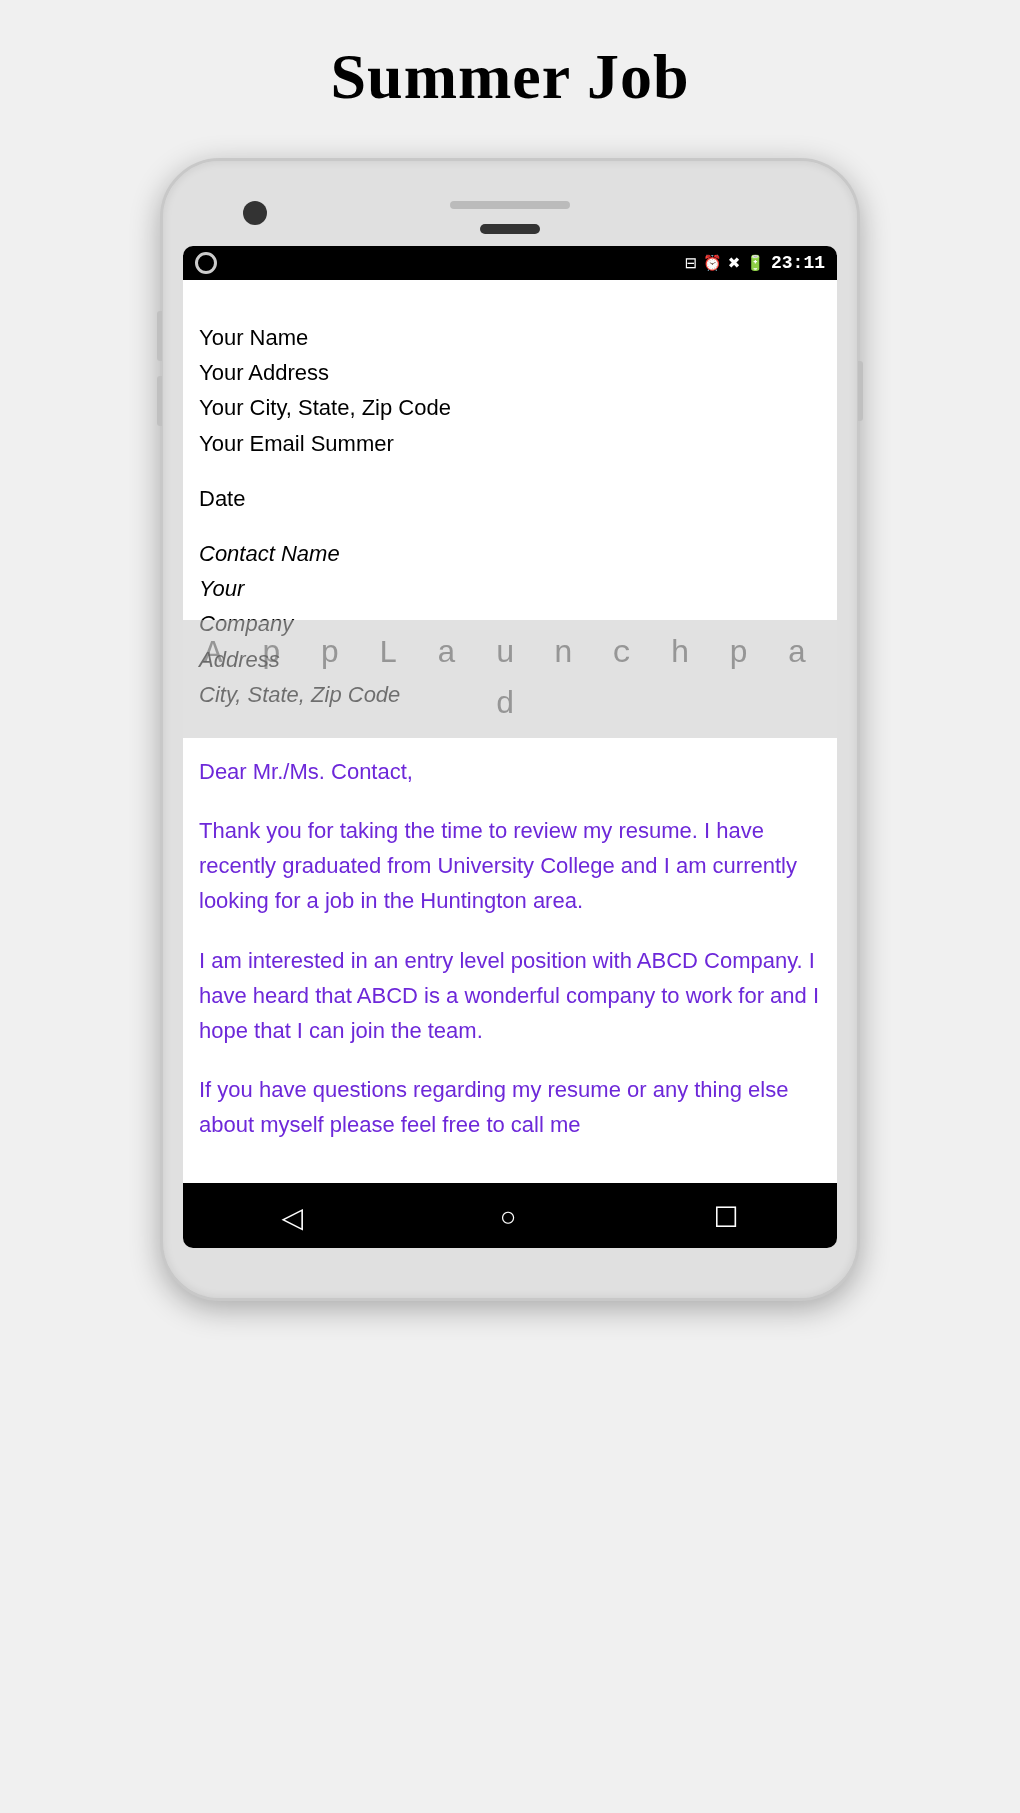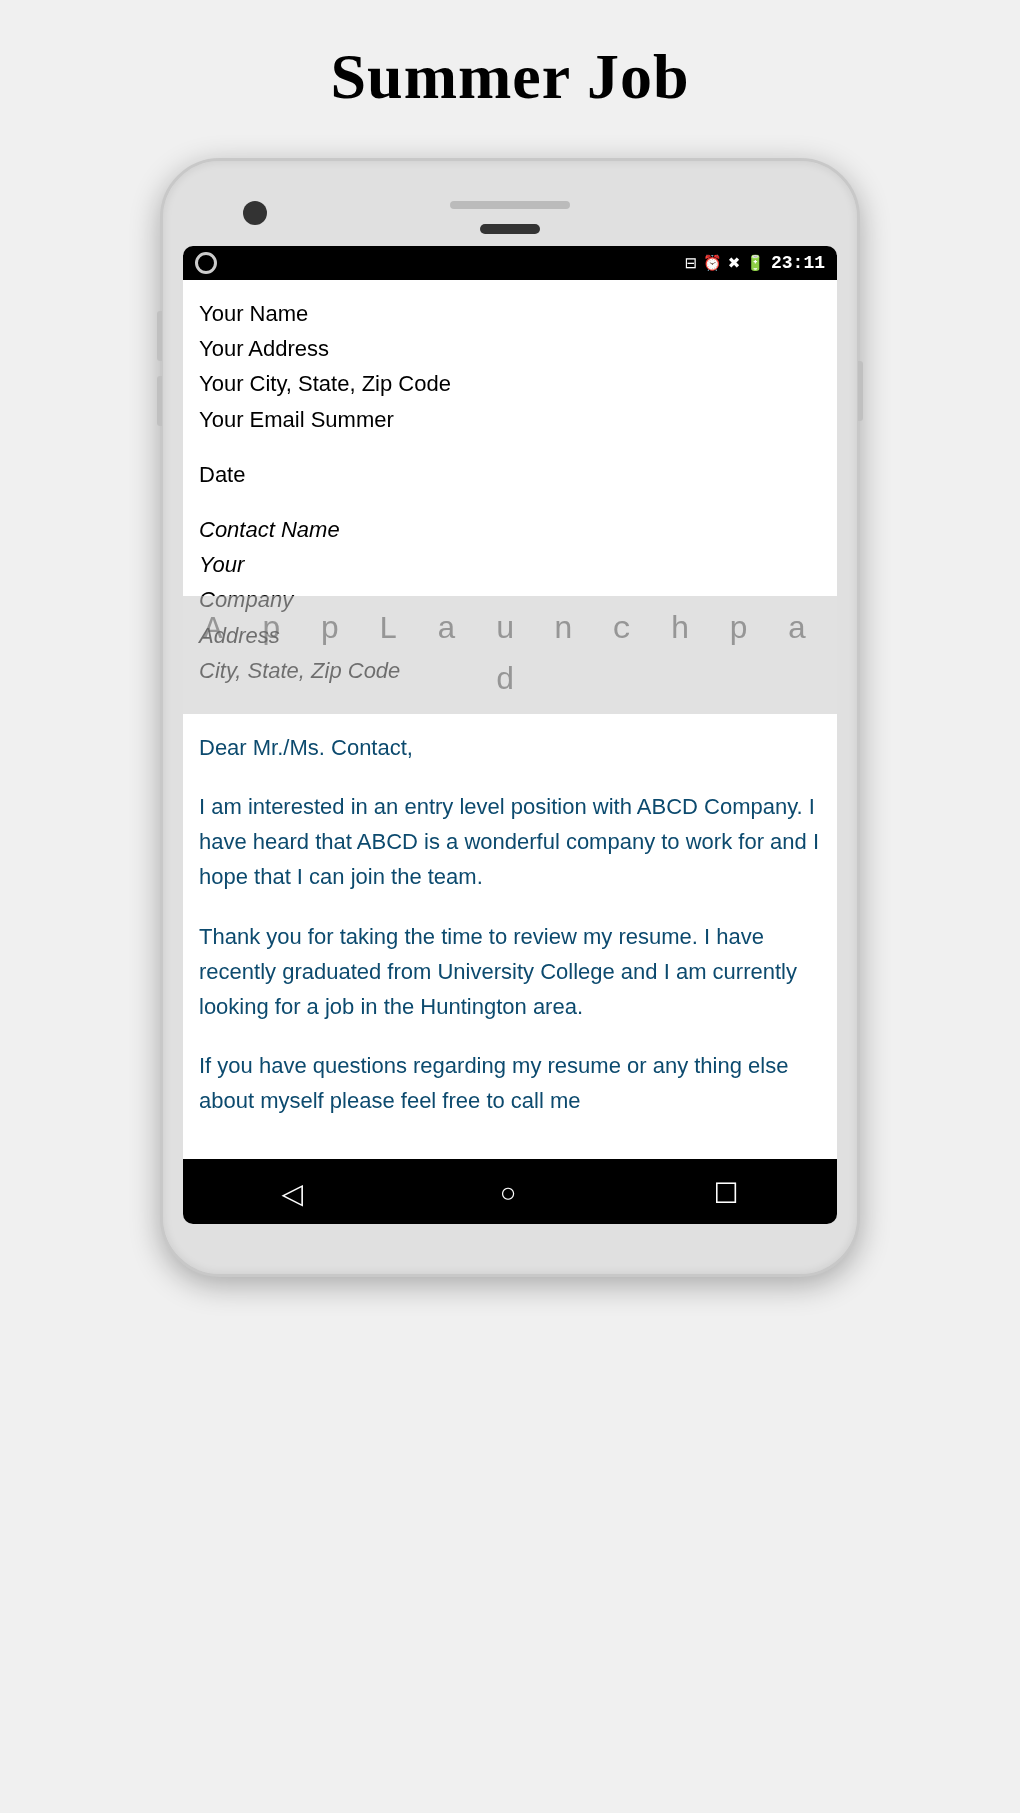--- a/index.html
+++ b/index.html
@@ -139,20 +139,21 @@
       font-family: Liberation Mono, monospace;
     }
 
     .screen-content {
       background: white;
       padding: 16px;
       font-size: 22px;
       line-height: 1.6;
       color: #000;
       position: relative;
+      margin-top: 24px;
     }
 
     .address-block {
       margin-bottom: 20px;
     }
 
     .address-line {
       display: block;
       font-size: 22px;
       color: #000;
@@ -180,21 +181,21 @@
       font-family: 'Courier New', monospace;
       text-align: center;
       pointer-events: none;
     }
 
     .letter-body {
       background: white;
       padding: 16px;
       font-size: 22px;
       line-height: 1.6;
-      color: #0c4a6e;
+      color: #6d28d9;
     }
 
     .letter-paragraph {
       margin-bottom: 24px;
     }
 
     .bottom-bar {
       background: #000;
       padding: 18px 0 14px;
       display: flex;
@@ -283,24 +284,24 @@
       <div class="watermark-overlay">
         <span>A p p L a u n c h p a d</span>
       </div>
     </div>
 
     <div class="letter-body">
       <div class="letter-paragraph">
         <span>Dear Mr./Ms. Contact,</span>
       </div>
       <div class="letter-paragraph">
+        <span>Thank you for taking the time to review my resume. I have recently graduated from University College and I am currently looking for a job in the Huntington area.</span>
+      </div>
+      <div class="letter-paragraph">
         <span>I am interested in an entry level position with ABCD Company. I have heard that ABCD is a wonderful company to work for and I hope that I can join the team.</span>
-      </div>
-      <div class="letter-paragraph">
-        <span>Thank you for taking the time to review my resume. I have recently graduated from University College and I am currently looking for a job in the Huntington area.</span>
       </div>
       <div class="letter-paragraph">
         <span>If you have questions regarding my resume or any thing else about myself please feel free to call me</span>
       </div>
     </div>
 
     <div class="bottom-bar">
       <span class="nav-btn nav-back"></span>
       <span class="nav-btn nav-home"></span>
       <span class="nav-btn nav-recent"></span>

